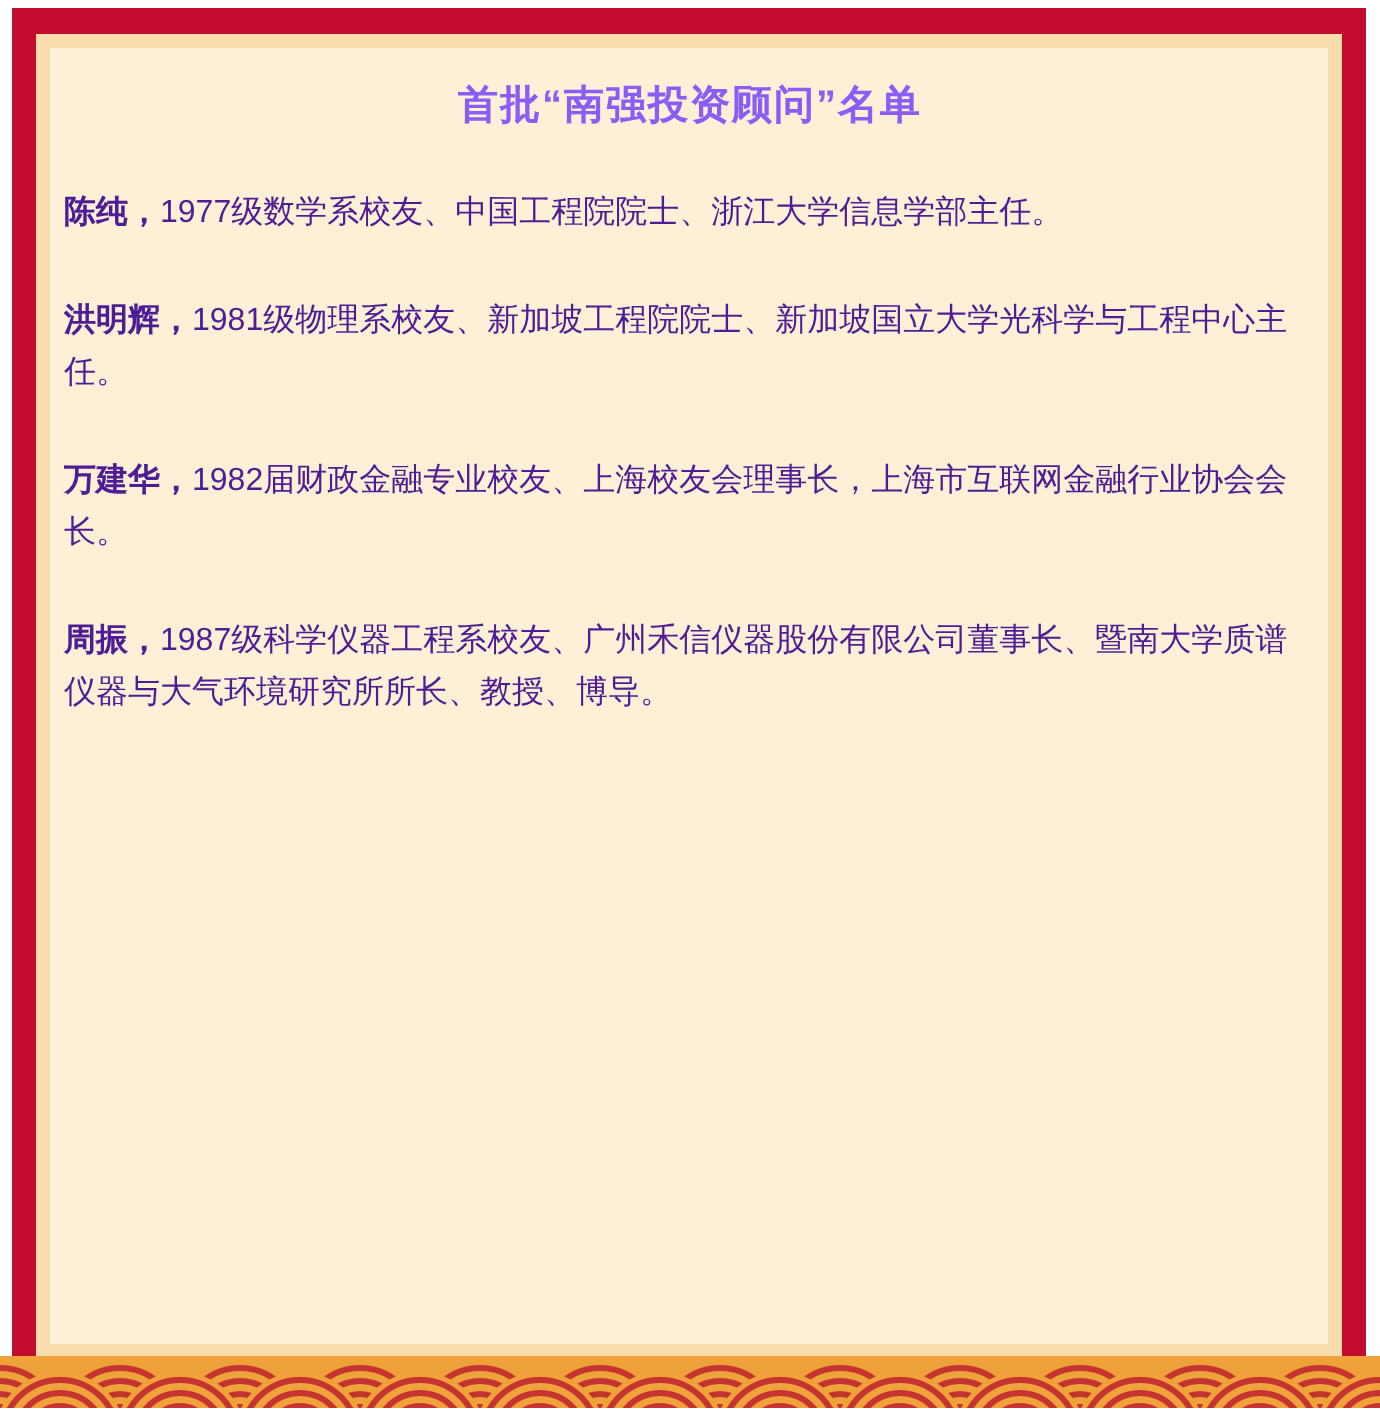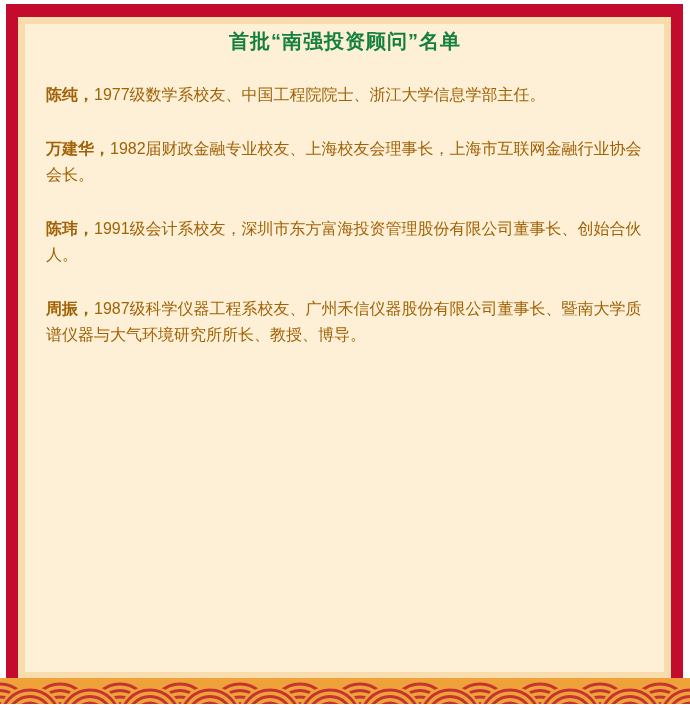--- a/index.html
+++ b/index.html
@@ -23,33 +23,33 @@
   }
   .content {
     position: absolute;
     left: 7px; top: 7px; right: 7px; bottom: 6px;
     background: #fdf0d6;
     box-sizing: border-box;
     padding: 0 4px 0 5px;
     overflow: hidden;
   }
   .title {
-    margin: 4px 0 0;
+    margin: 16px 0 0;
     font-size: 20px;
     line-height: 26px;
     font-weight: 700;
     text-align: center;
-    color: #15803d;
+    color: #8b5cf6;
     letter-spacing: 1px;
   }
   .entry {
-    margin: 28px 16px 0;
+    margin: 28px 2px 0;
     font-size: 16px;
     line-height: 26px;
-    color: #a16207;
+    color: #4c1d95;
     text-align: left;
   }
   .entry strong { font-weight: 700; }
   .wave {
     position: absolute;
     left: 0; right: 0; bottom: 6px;
     height: 26px;
     line-height: 0;
   }
 </style>
@@ -61,24 +61,24 @@
     <div class="tan-border">
       <div class="content">
 
         <h1 class="title">首批“南强投资顾问”名单</h1>
 
         <p class="entry"><strong>陈纯，</strong><span>1977级数学系校友、中国工程院院士、浙江大学信息学部主任。</span></p>
 
 
 
 
+        <p class="entry"><strong>洪明辉，</strong><span>1981级物理系校友、新加坡工程院院士、新加坡国立大学光科学与工程中心主任。</span></p>
 
         <p class="entry"><strong>万建华，</strong><span>1982届财政金融专业校友、上海校友会理事长，上海市互联网金融行业协会会长。</span></p>
 
-        <p class="entry"><strong>陈玮，</strong><span>1991级会计系校友，深圳市东方富海投资管理股份有限公司董事长、创始合伙人。</span></p>
 
         <p class="entry"><strong>周振，</strong><span>1987级科学仪器工程系校友、广州禾信仪器股份有限公司董事长、暨南大学质谱仪器与大气环境研究所所长、教授、博导。</span></p>
 
       </div>
     </div>
   </div>
 
   <div class="wave">
     <svg width="690" height="26" viewBox="0 0 690 26" xmlns="http://www.w3.org/2000/svg" preserveAspectRatio="none">
       <defs>

